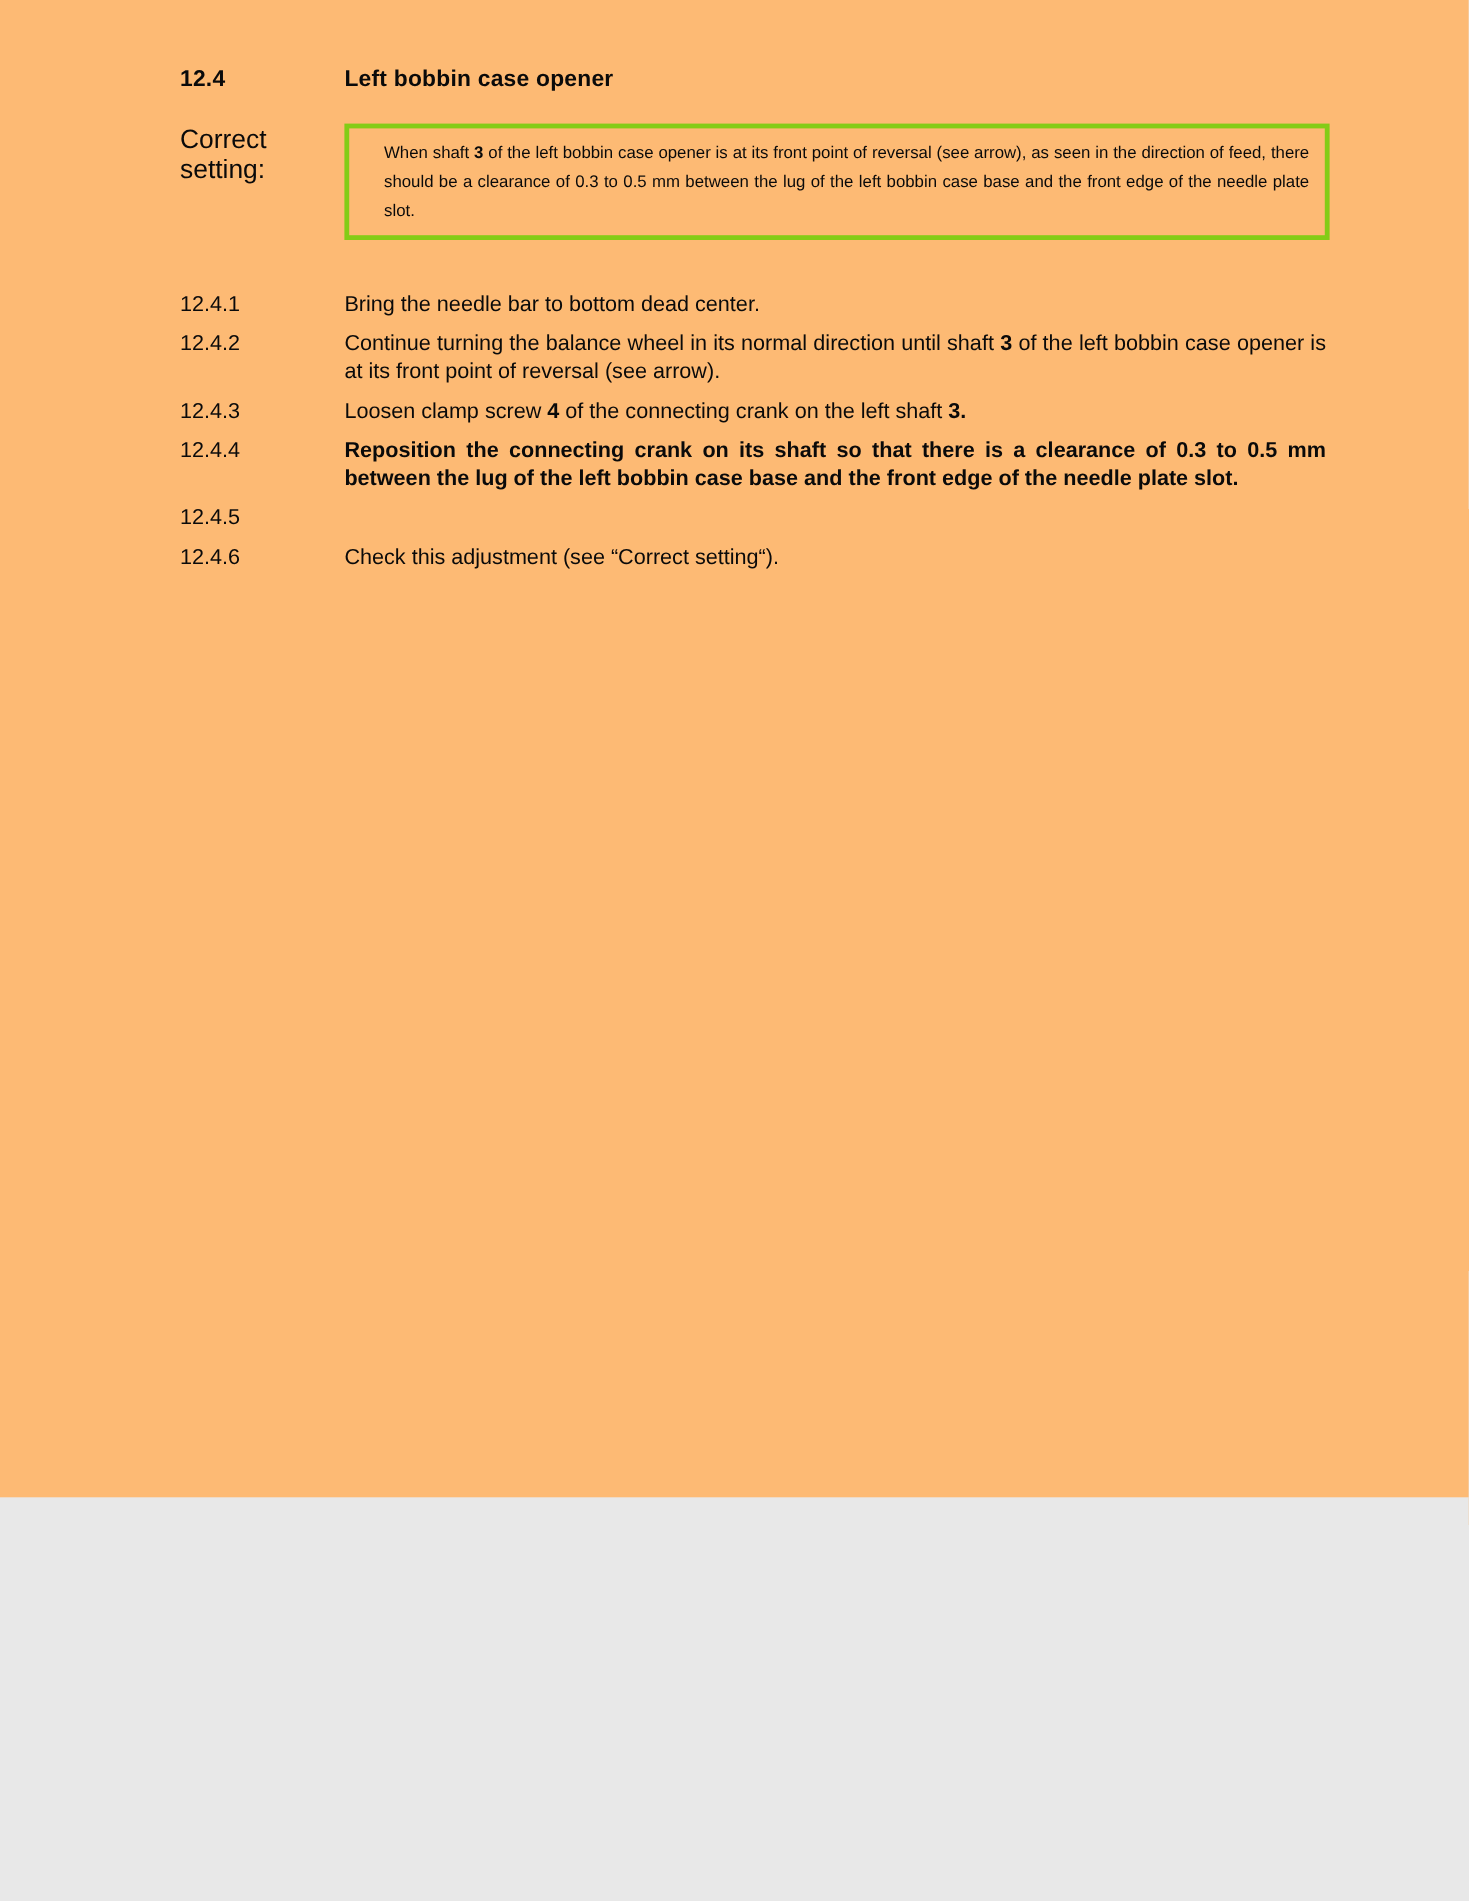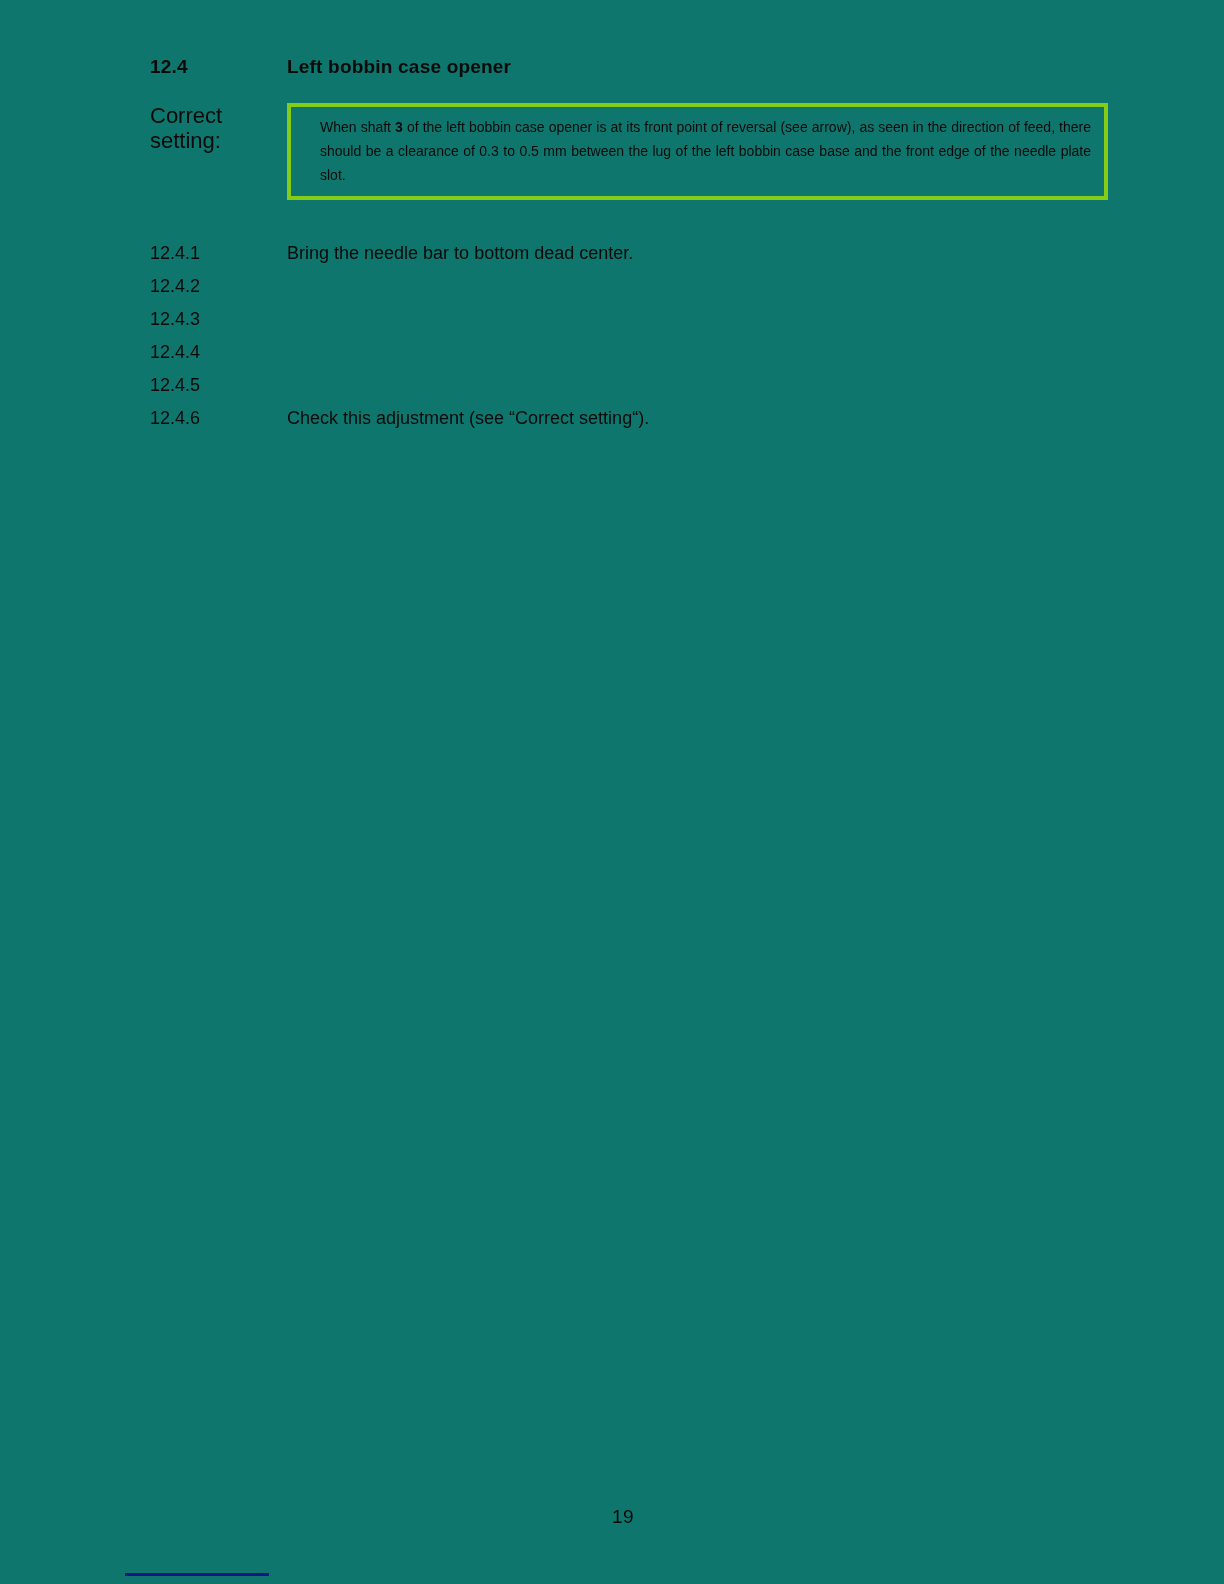--- a/index.html
+++ b/index.html
@@ -1,21 +1,21 @@
 <!DOCTYPE html>
 <html><head>
 <meta charset="utf-8">
 <style>
   html, body { margin: 0; padding: 0; background: #e8e8e8; }
   .page {
     position: relative;
     width: 1224px;
-    height: 1584px;
+    height: 1248px;
     margin: 0 auto;
-    background: #0f766e;
+    background: #fdba74;
     font-family: "Liberation Sans", sans-serif;
     color: #0a0a0a;
     overflow: hidden;
   }
   .content {
     position: absolute;
     left: 150px;
     top: 55px;
     width: 958px;
   }
@@ -92,26 +92,29 @@
       </div>
     </div>
 
     <div class="steps" id="steps">
         <div class="step">
           <div class="col-num">12.4.1</div>
           <div class="step-text"><span>Bring the needle bar to bottom dead center.</span></div>
         </div>
         <div class="step">
           <div class="col-num">12.4.2</div>
+          <div class="step-text"><span>Continue turning the balance wheel in its normal direction until shaft </span><span class="b">3</span><span> of the left bobbin case opener is at its front point of reversal (see arrow).</span></div>
         </div>
         <div class="step">
           <div class="col-num">12.4.3</div>
+          <div class="step-text"><span>Loosen clamp screw </span><span class="b">4</span><span> of the connecting crank on the left shaft </span><span class="b">3.</span></div>
         </div>
         <div class="step">
           <div class="col-num">12.4.4</div>
+          <div class="step-text"><span class="b">Reposition the connecting crank on its shaft so that there is a clearance of 0.3 to 0.5 mm between the lug of the left bobbin case base and the front edge of the needle plate slot.</span></div>
         </div>
         <div class="step">
           <div class="col-num">12.4.5</div>
         </div>
         <div class="step">
           <div class="col-num">12.4.6</div>
           <div class="step-text"><span>Check this adjustment (see “Correct setting“).</span></div>
         </div>
       </div>
 

